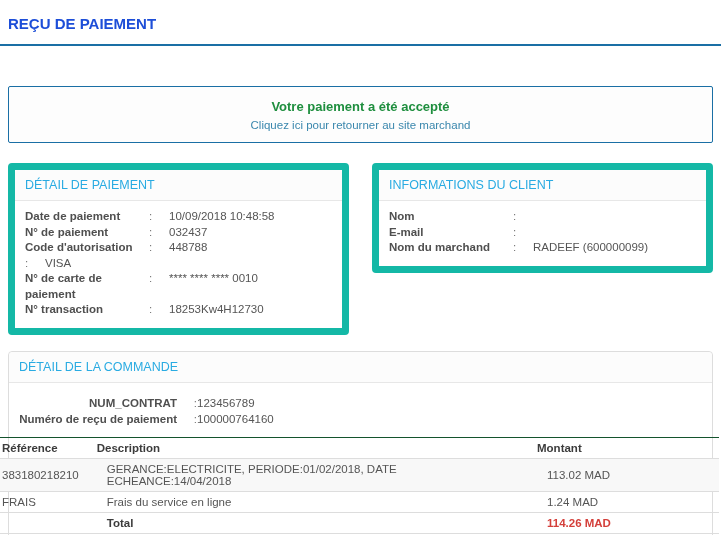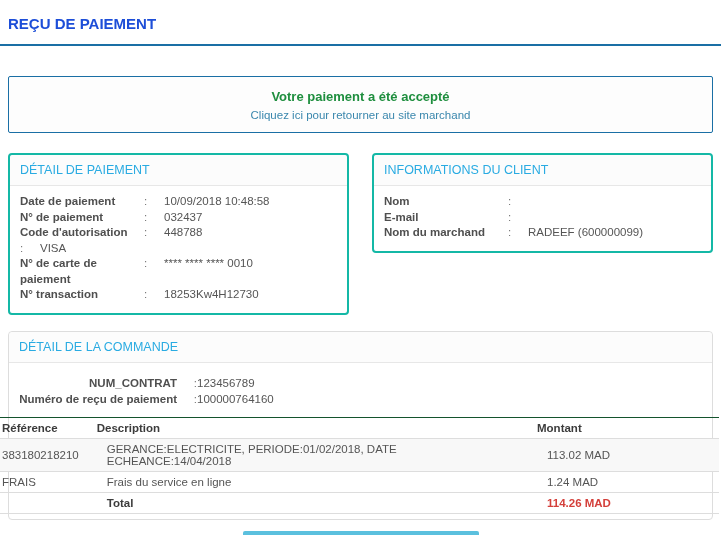--- a/index.html
+++ b/index.html
@@ -9,30 +9,30 @@
     font-family: "Liberation Sans", sans-serif;
     font-size: 11.5px; color: #555;
   }
   .page-title {
     padding: 15px 8px 0 8px;
     font-size: 15px; font-weight: bold; color: #1d4ed8;
   }
   .top-rule { border: none; border-top: 2px solid #1a6fa5; margin: 12px 0 0 0; }
 
   .status-box {
-    margin: 30px 8px 0 8px;
+    margin: 40px 8px 0 8px;
     border: 1px solid #1a6fa5; border-radius: 2px;
     background: #fdfdfd; text-align: center;
     padding: 12px 10px 11px 10px;
   }
   .status-message { color: #1e8e3e; font-weight: bold; font-size: 13px; }
   .status-link { color: #3a87ad; font-size: 11.5px; margin-top: 5px; cursor: pointer; text-decoration: none; display: block; }
 
   .panels-row { display: flex; gap: 23px; margin: 20px 8px 0 8px; align-items: flex-start; }
-  .panel { border: 2px solid #14b8a6; border-radius: 4px; background: #fff; flex: 1; }
+  .panel { border: 7px solid #14b8a6; border-radius: 4px; background: #fff; flex: 1; }
   .panel-heading {
     padding: 8px 10px; border-bottom: 1px solid #e7e7e7;
     background: #fcfcfc; color: #29abe2; font-size: 12.5px;
     border-radius: 4px 4px 0 0;
   }
   .panel-body { padding: 8px 10px 10px 10px; }
   .kv-row { display: flex; line-height: 15.5px; }
   .kv-label { width: 124px; font-weight: bold; color: #4f4f4f; flex-shrink: 0; }
   .kv-sep { width: 20px; color: #777; flex-shrink: 0; }
   .kv-value { color: #555; }

